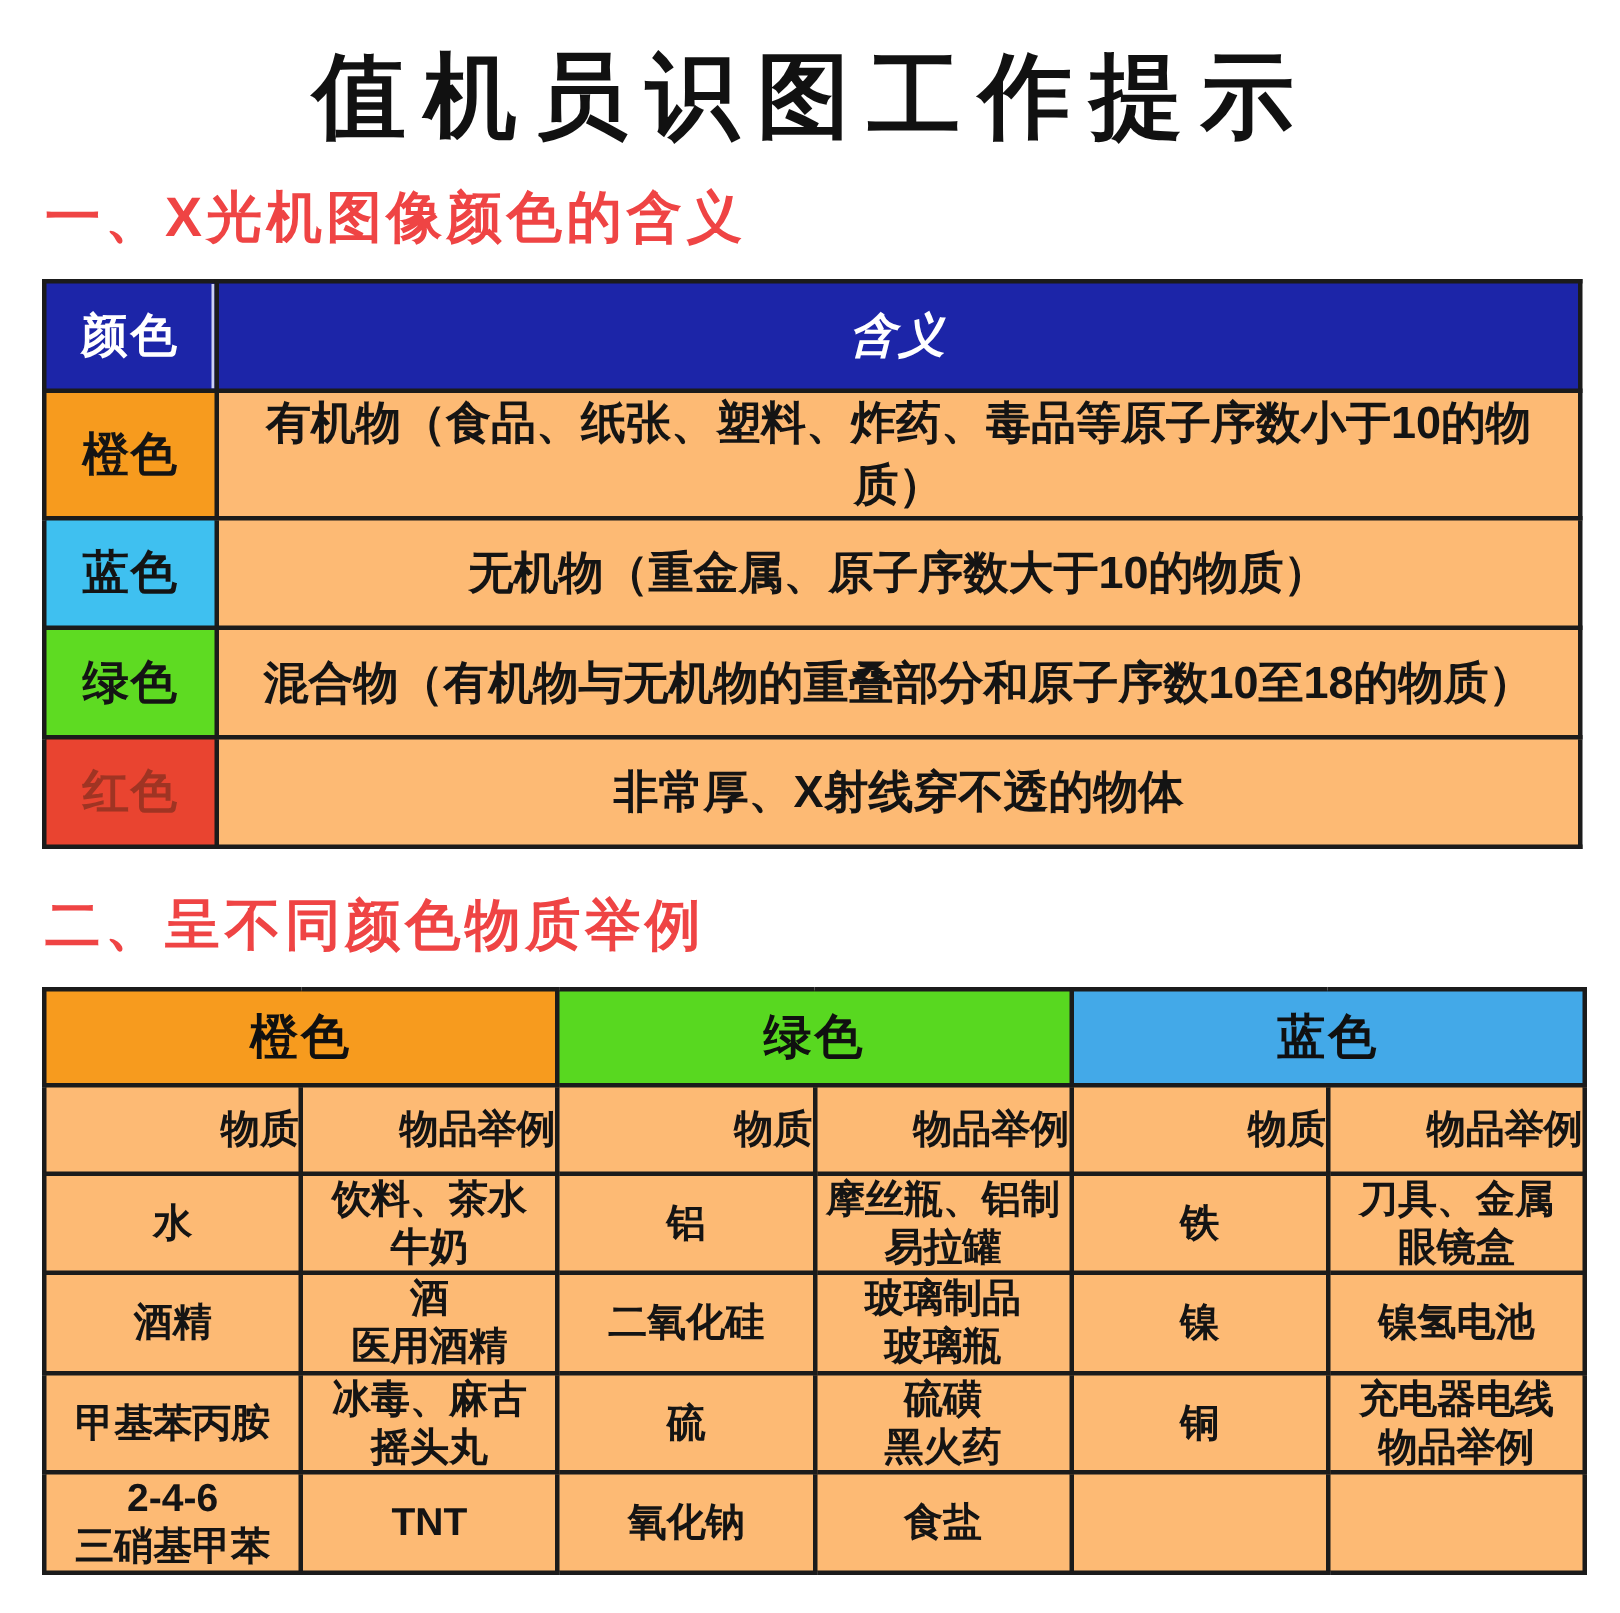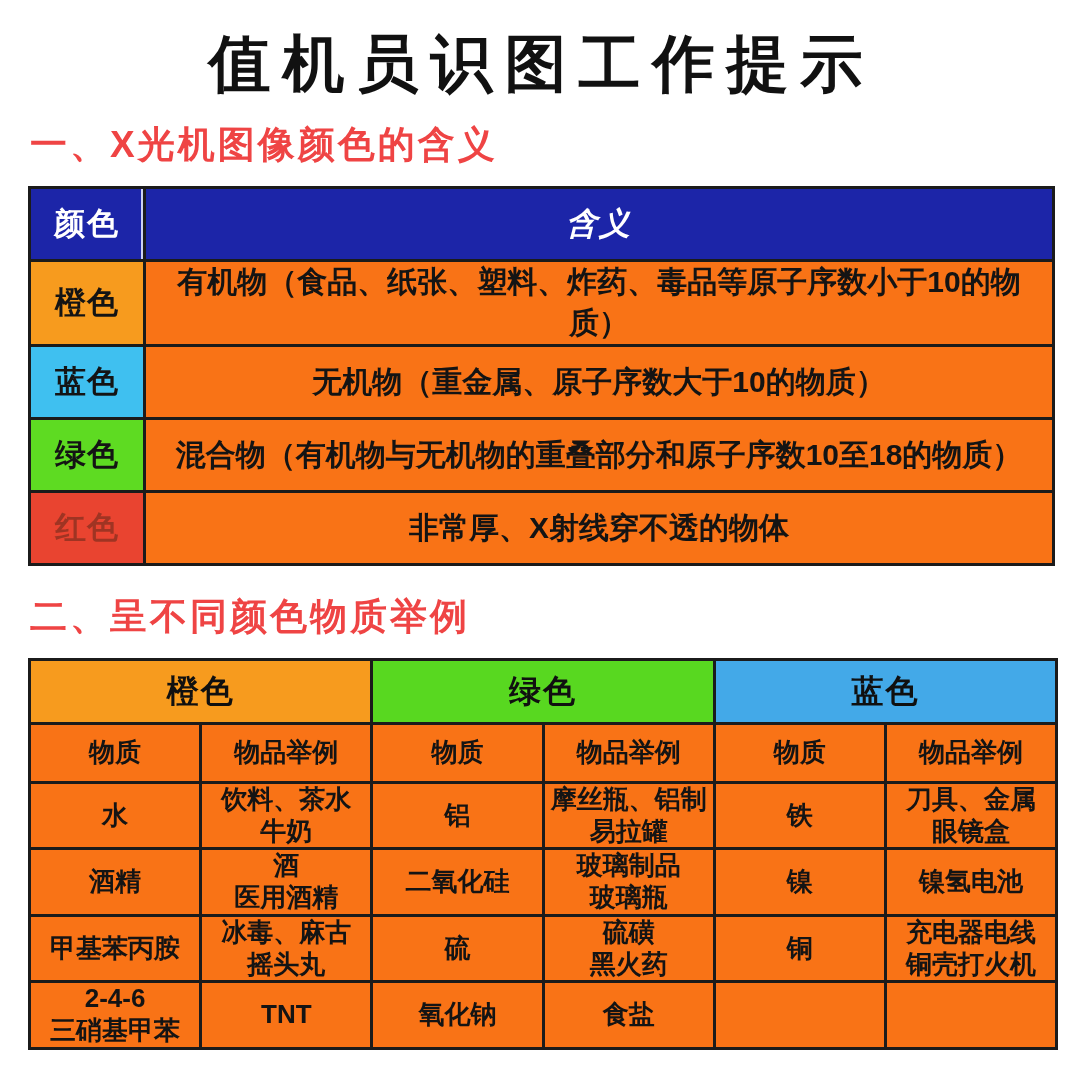--- a/index.html
+++ b/index.html
@@ -36,41 +36,41 @@
   table.doc-table {
     border-collapse: collapse;
     table-layout: fixed;
     width: 1027px;
   }
   table.doc-table td, table.doc-table th {
     border: 3px solid #1b1b1b;
     text-align: center;
     vertical-align: middle;
     font-weight: 900;
-    background: #f97316;
+    background: #fdba74;
   }
   
   .t1 { margin-bottom: 26px; }
   .t1 .swatch-col { width: 115px; }
   .t1 tr { height: 73px; }
   .t1 .hdr td {
     color: #ffffff;
     font-size: 31px;
     letter-spacing: 2px;
   }
   .t1 .hdr .swatch-col { box-shadow: inset -2px 0 0 rgba(235,238,255,0.85); }
   .t1 .swatch-label { font-size: 31px; letter-spacing: 1px; }
   .t1 .meaning-cell { font-size: 30px; padding: 0 2px; letter-spacing: 0; }
   
   .t2 td { font-size: 26px; line-height: 1.22; white-space: pre-line; }
   .t2 col { width: 171.2px; }
   .t2 .grp-row { height: 64px; }
   .t2 .grp-row td { font-size: 32px; letter-spacing: 2px; color: #101010; }
   .t2 .sub-row { height: 59px; }
-  .t2 .sub-row td { font-size: 26px; }
+  .t2 .sub-row td { font-size: 26px; text-align: right; }
   .t2 .r1 { height: 62px; }
   .t2 .r2 { height: 64px; }
   .t2 .r3 { height: 66px; }
   .t2 .r4 { height: 64px; margin-top: 19px; }
 </style>
 </head>
 <body>
 
 <div class="page">
 
@@ -151,21 +151,21 @@
     </tr>
     <tr class="r3">
       <td>甲基苯丙胺</td>
       <td>冰毒、麻古
 摇头丸</td>
       <td>硫</td>
       <td>硫磺
 黑火药</td>
       <td>铜</td>
       <td>充电器电线
-铜壳打火机</td>
+物品举例</td>
     </tr>
     <tr class="r4">
       <td>2-4-6
 三硝基甲苯</td>
       <td>TNT</td>
       <td>氧化钠</td>
       <td>食盐</td>
       <td></td>
       <td></td>
     </tr>

